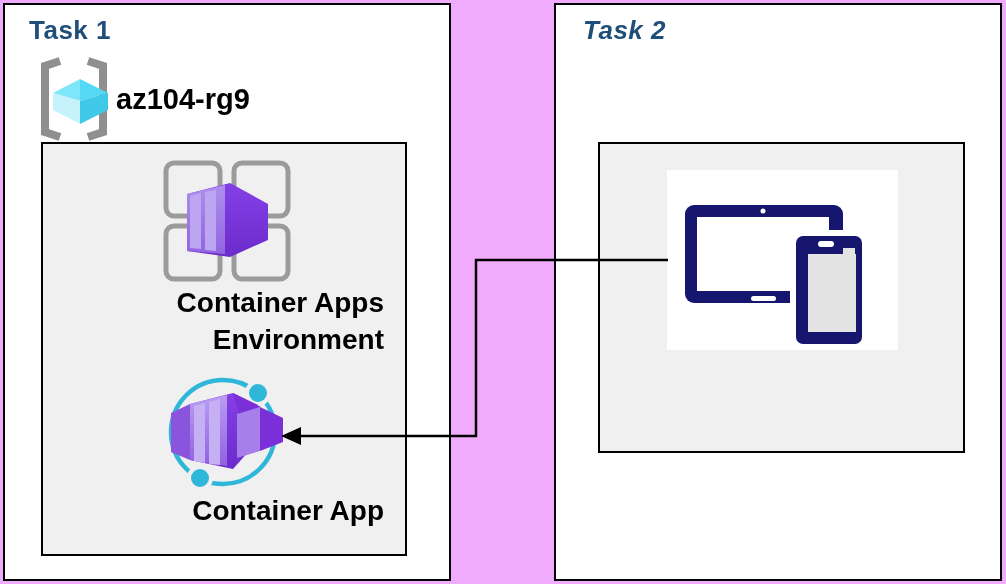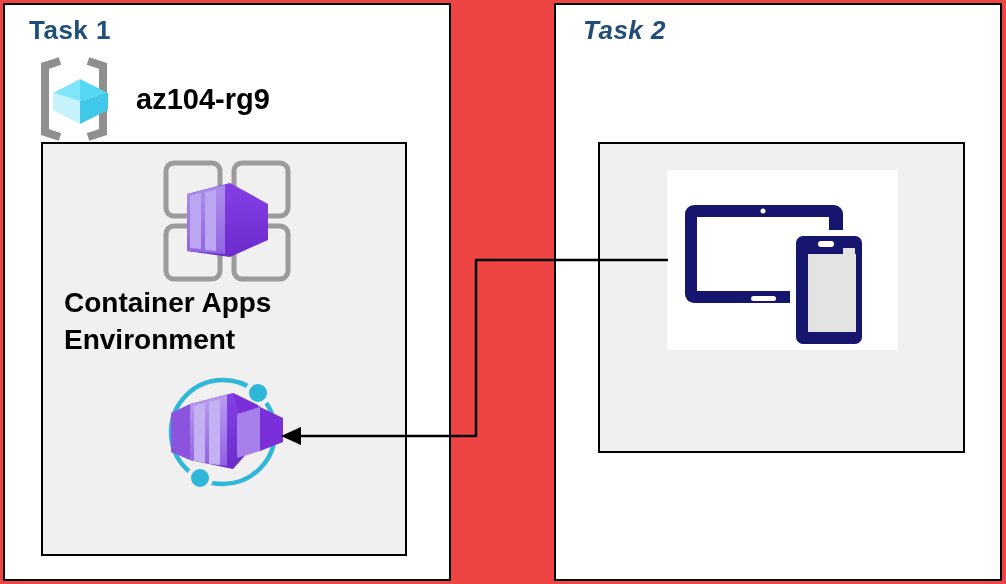--- a/index.html
+++ b/index.html
@@ -1,35 +1,35 @@
 <!DOCTYPE html>
 <html style="--title_blue: #1F4E79; --label_black: #000000; --panel_gray: #F0F0F0; --device_navy: #16166E; --icon_gray: #9B9B9B; --cyan: #2FB7DA; --purple: #7B2FD8; --cube_cyan: #55D8F3;"><head>
 <meta charset="utf-8">
 <style>
   html,body{margin:0;padding:0;background:#fff;}
   .canvas{
-    position:relative;width:1006px;height:584px;background:#ef4444;overflow:hidden;
+    position:relative;width:1006px;height:584px;background:#f0abfc;overflow:hidden;
     font-family:"Liberation Sans",sans-serif;font-weight:700;
   }
   .task-box{
     position:absolute;top:3px;height:578px;width:448px;background:#fff;
     border:2px solid #000;box-sizing:border-box;
   }
   .task-title{
     position:absolute;top:10px;font-size:26px;letter-spacing:0.5px;
     color:var(--title_blue,#1F4E79);
   }
   .inner-panel{
     position:absolute;background:var(--panel_gray,#F0F0F0);
     border:2px solid #000;box-sizing:border-box;
   }
-  .rg-row{position:absolute;left:32px;top:56px;display:flex;align-items:center;gap:20px;}
+  .rg-row{position:absolute;left:32px;top:56px;display:flex;align-items:center;}
   .rg-name{font-size:29px;color:var(--label_black,#000);}
   .node-label{
-    position:absolute;text-align:left;font-size:28px;line-height:37px;
+    position:absolute;text-align:right;font-size:28px;line-height:37px;
     color:var(--label_black,#000);
   }
   .abs{position:absolute;}
   .white-panel{position:absolute;background:#fff;}
   
   .navy{fill:var(--device_navy,#16166E);}
   .gridstroke{stroke:var(--icon_gray,#9B9B9B);stroke-width:5;fill:none;}
   .bracket{stroke:#8F8F8F;stroke-width:8;fill:none;stroke-linejoin:miter;}
   .cyanring{stroke:var(--cyan,#2FB7DA);stroke-width:4.5;fill:none;}
   .cyandot{fill:var(--cyan,#2FB7DA);stroke:var(--panel_gray,#F0F0F0);stroke-width:4;}
@@ -99,20 +99,21 @@
     <polygon points="14,47 33,38 33,94 14,86" fill="#8B54DD"></polygon>
     <polygon points="33,38 76,27 101,39 101,75 76,103 33,94" fill="url(#appDark)"></polygon>
     <polygon points="33,38 70,29 70,100 33,94" fill="url(#appLight)"></polygon>
     <polygon points="37,40 48,37 48,97 37,95" fill="#C4B0F3"></polygon>
     <polygon points="52,36 63,33 63,99 52,98" fill="#C4B0F3"></polygon>
     <polygon points="76,27 104,41 82,48" fill="#7B2FD8"></polygon>
     <polygon points="80,48 103,41 103,85 80,92" fill="#A77FEA"></polygon>
     <polygon points="103,41 126,52 126,76 103,85" fill="#7B2FD8"></polygon>
   </svg>
 
+  <div class="node-label" style="left:64px;top:492px;width:320px;">Container App</div>
 
   <div class="task-box" style="left:554px;">
     <div class="task-title" style="left:27px;font-style:italic;">Task 2</div>
   </div>
 
   <div class="inner-panel" style="left:598px;top:142px;width:367px;height:311px;"></div>
 
   <div class="white-panel" style="left:667px;top:170px;width:231px;height:180px;">
     <svg width="231" height="180" viewBox="0 0 231 180">
       <rect class="navy" x="18" y="35" width="158" height="98" rx="9"></rect>

